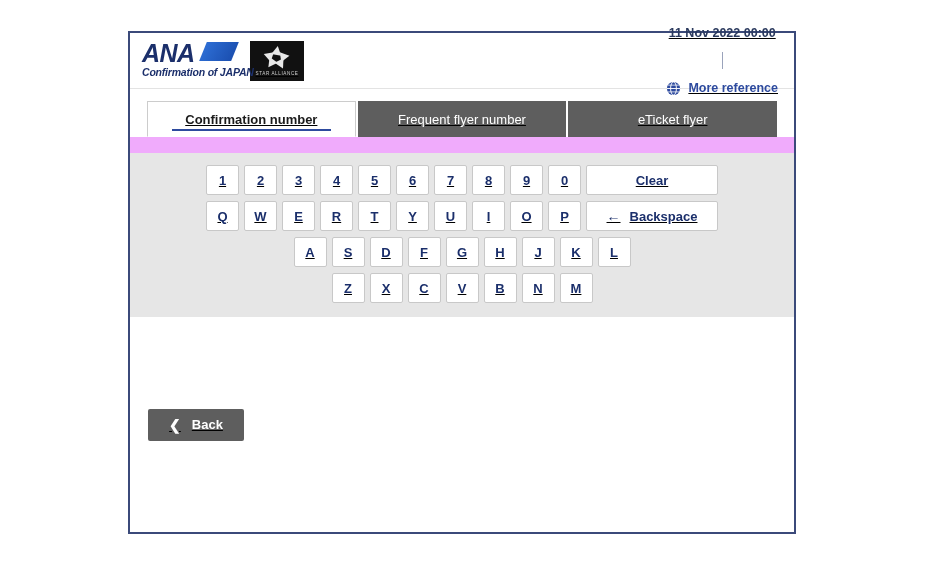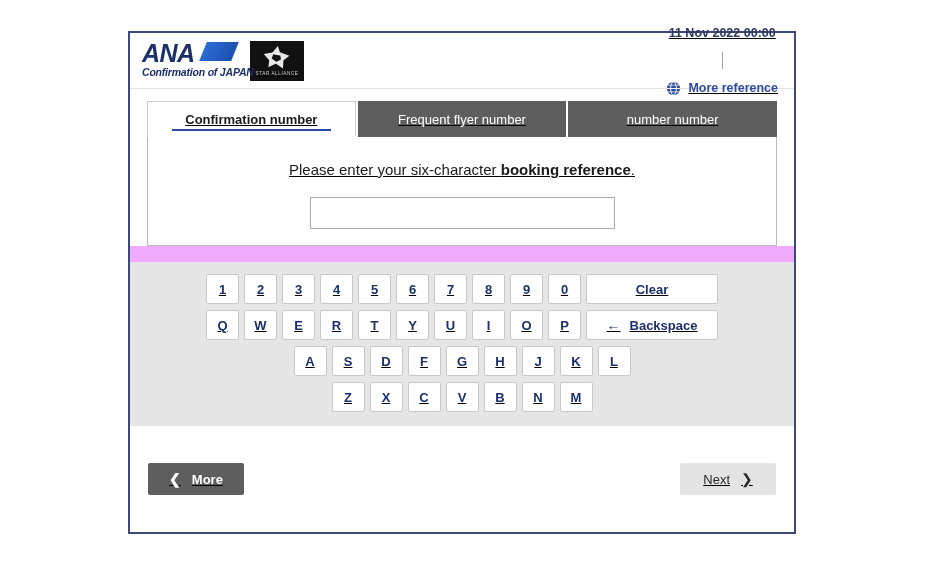--- a/index.html
+++ b/index.html
@@ -368,30 +368,24 @@
   <div class="body-top">
     <div class="tabs">
       <div class="tab active">
         <span>Confirmation number</span>
         <span class="tab-underline"></span>
       </div>
       <div class="tab inactive">
         <span>Frequent flyer number</span>
       </div>
       <div class="tab inactive">
-        <span>number number</span>
-      </div>
-    </div>
-
-    <div class="panel">
-      <div class="panel-instruction">
-        <span>Please enter your six-character </span><b>booking reference</b><span>.</span>
-      </div>
-      <input class="booking-input" type="text" value="" style="">
-    </div>
+        <span>eTicket flyer</span>
+      </div>
+    </div>
+
   </div>
 
   <div class="keyboard">
 
     <div class="kb-row">
       <div class="key">1</div>
       <div class="key">2</div>
       <div class="key">3</div>
       <div class="key">4</div>
       <div class="key">5</div>
@@ -440,21 +434,17 @@
       <div class="key">B</div>
       <div class="key">N</div>
       <div class="key">M</div>
     </div>
 
   </div>
 
   <div class="footer">
     <div class="btn-back">
       <span class="chev">❮</span>
-      <span>More</span>
-    </div>
-    <div class="btn-next">
-      <span>Next</span>
-      <span class="chev">❯</span>
+      <span>Back</span>
     </div>
   </div>
 
 </div>
 
 </body></html>

